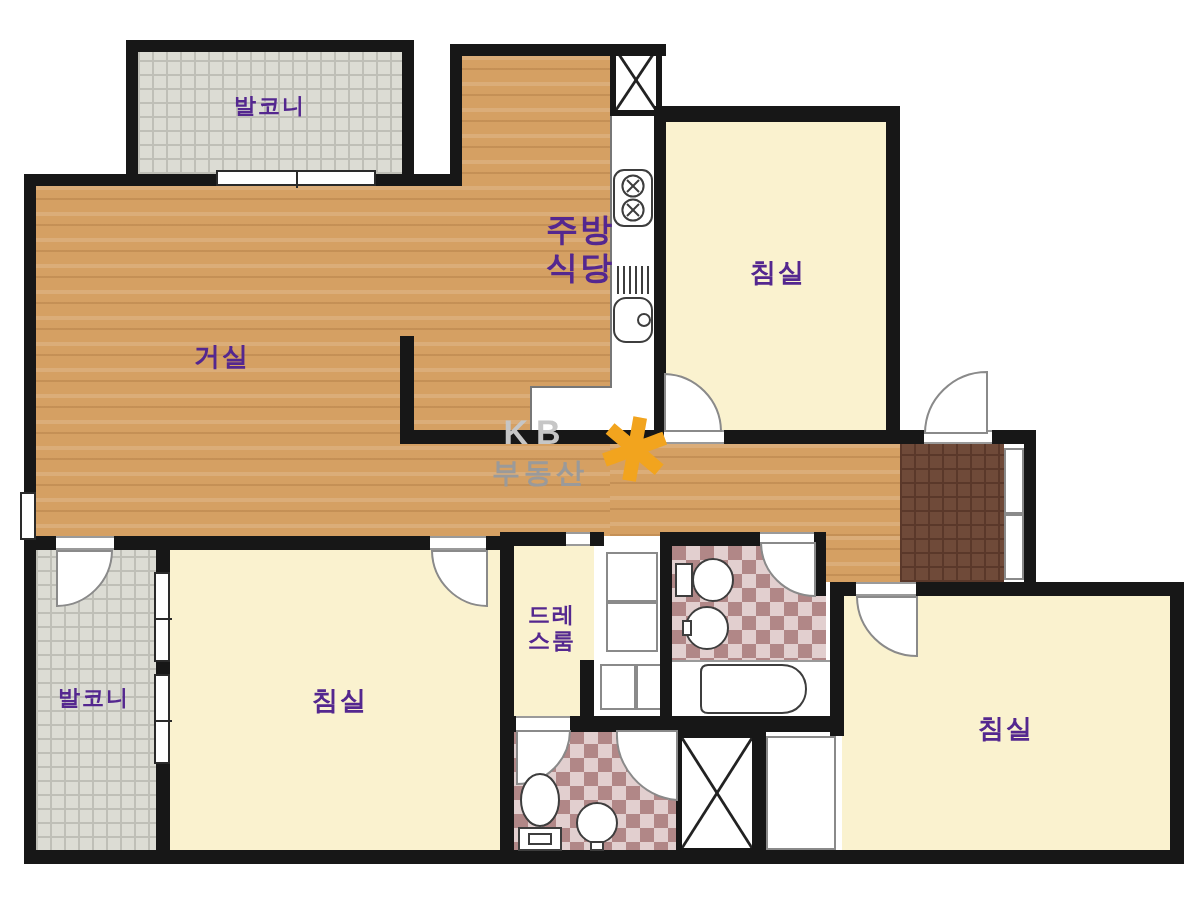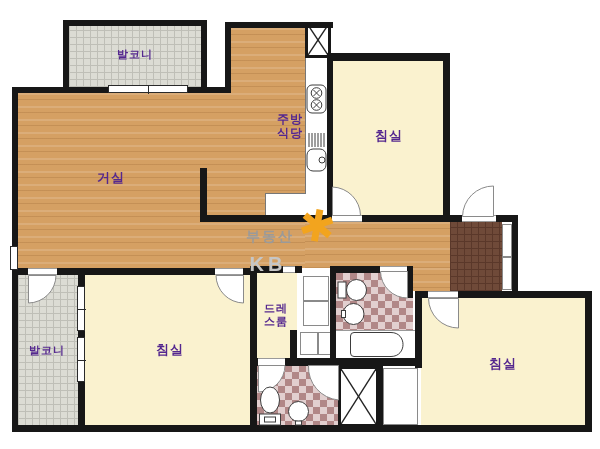--- a/index.html
+++ b/index.html
@@ -207,26 +207,26 @@
       <rect x="1.5" y="28" width="21" height="11" fill="#fff" stroke="#3d3d3d"></rect>
       <rect x="6.5" y="31" width="11" height="5" fill="#fff" stroke="#3d3d3d"></rect>
     </svg>
   <svg class="abs" style="left:287px;top:400px;" width="23" height="26" viewBox="0 0 23 26">
       <circle cx="11.5" cy="11.5" r="10" fill="#fff" stroke="#3d3d3d"></circle>
       <rect x="8.5" y="21" width="6" height="4" fill="#fff" stroke="#3d3d3d"></rect>
     </svg>
 
   <div class="lbl" style="left:135px;top:54px;font-size:11px;">발코니</div>
   <div class="lbl" style="left:111px;top:178px;font-size:13px;">거실</div>
-  <div class="lbl" style="left:290px;top:126px;font-size:12px;font-family:Liberation Serif, serif;">주방
+  <div class="lbl" style="left:290px;top:126px;font-size:16px;font-family:Liberation Serif, serif;">주방
 식당</div>
   <div class="lbl" style="left:389px;top:136px;font-size:13px;">침실</div>
   <div class="lbl" style="left:47px;top:350px;font-size:11px;">발코니</div>
   <div class="lbl" style="left:170px;top:350px;font-size:13px;">침실</div>
   <div class="lbl" style="left:276px;top:315px;font-size:11px;">드레
 스룸</div>
   <div class="lbl" style="left:503px;top:364px;font-size:13px;">침실</div>
 
-  <div class="wm" style="left:268px;top:217px;font-size:20px;color:var(--wm-gray);letter-spacing:4px;margin-top:47px;">KB</div>
+  <div class="wm" style="left:268px;top:217px;font-size:17px;color:var(--wm-gray);letter-spacing:4px;">KB</div>
   <div class="wm" style="left:270px;top:237px;font-size:14px;color:var(--wm-sub);letter-spacing:2px;">부동산</div>
   <div class="wm" style="left:317px;top:226px;font-size:44px;color:var(--wm-orange);transform:translate(-50%,-50%) rotate(10deg);font-weight:normal;">✱</div>
 
 </div>
 
 </body></html>

